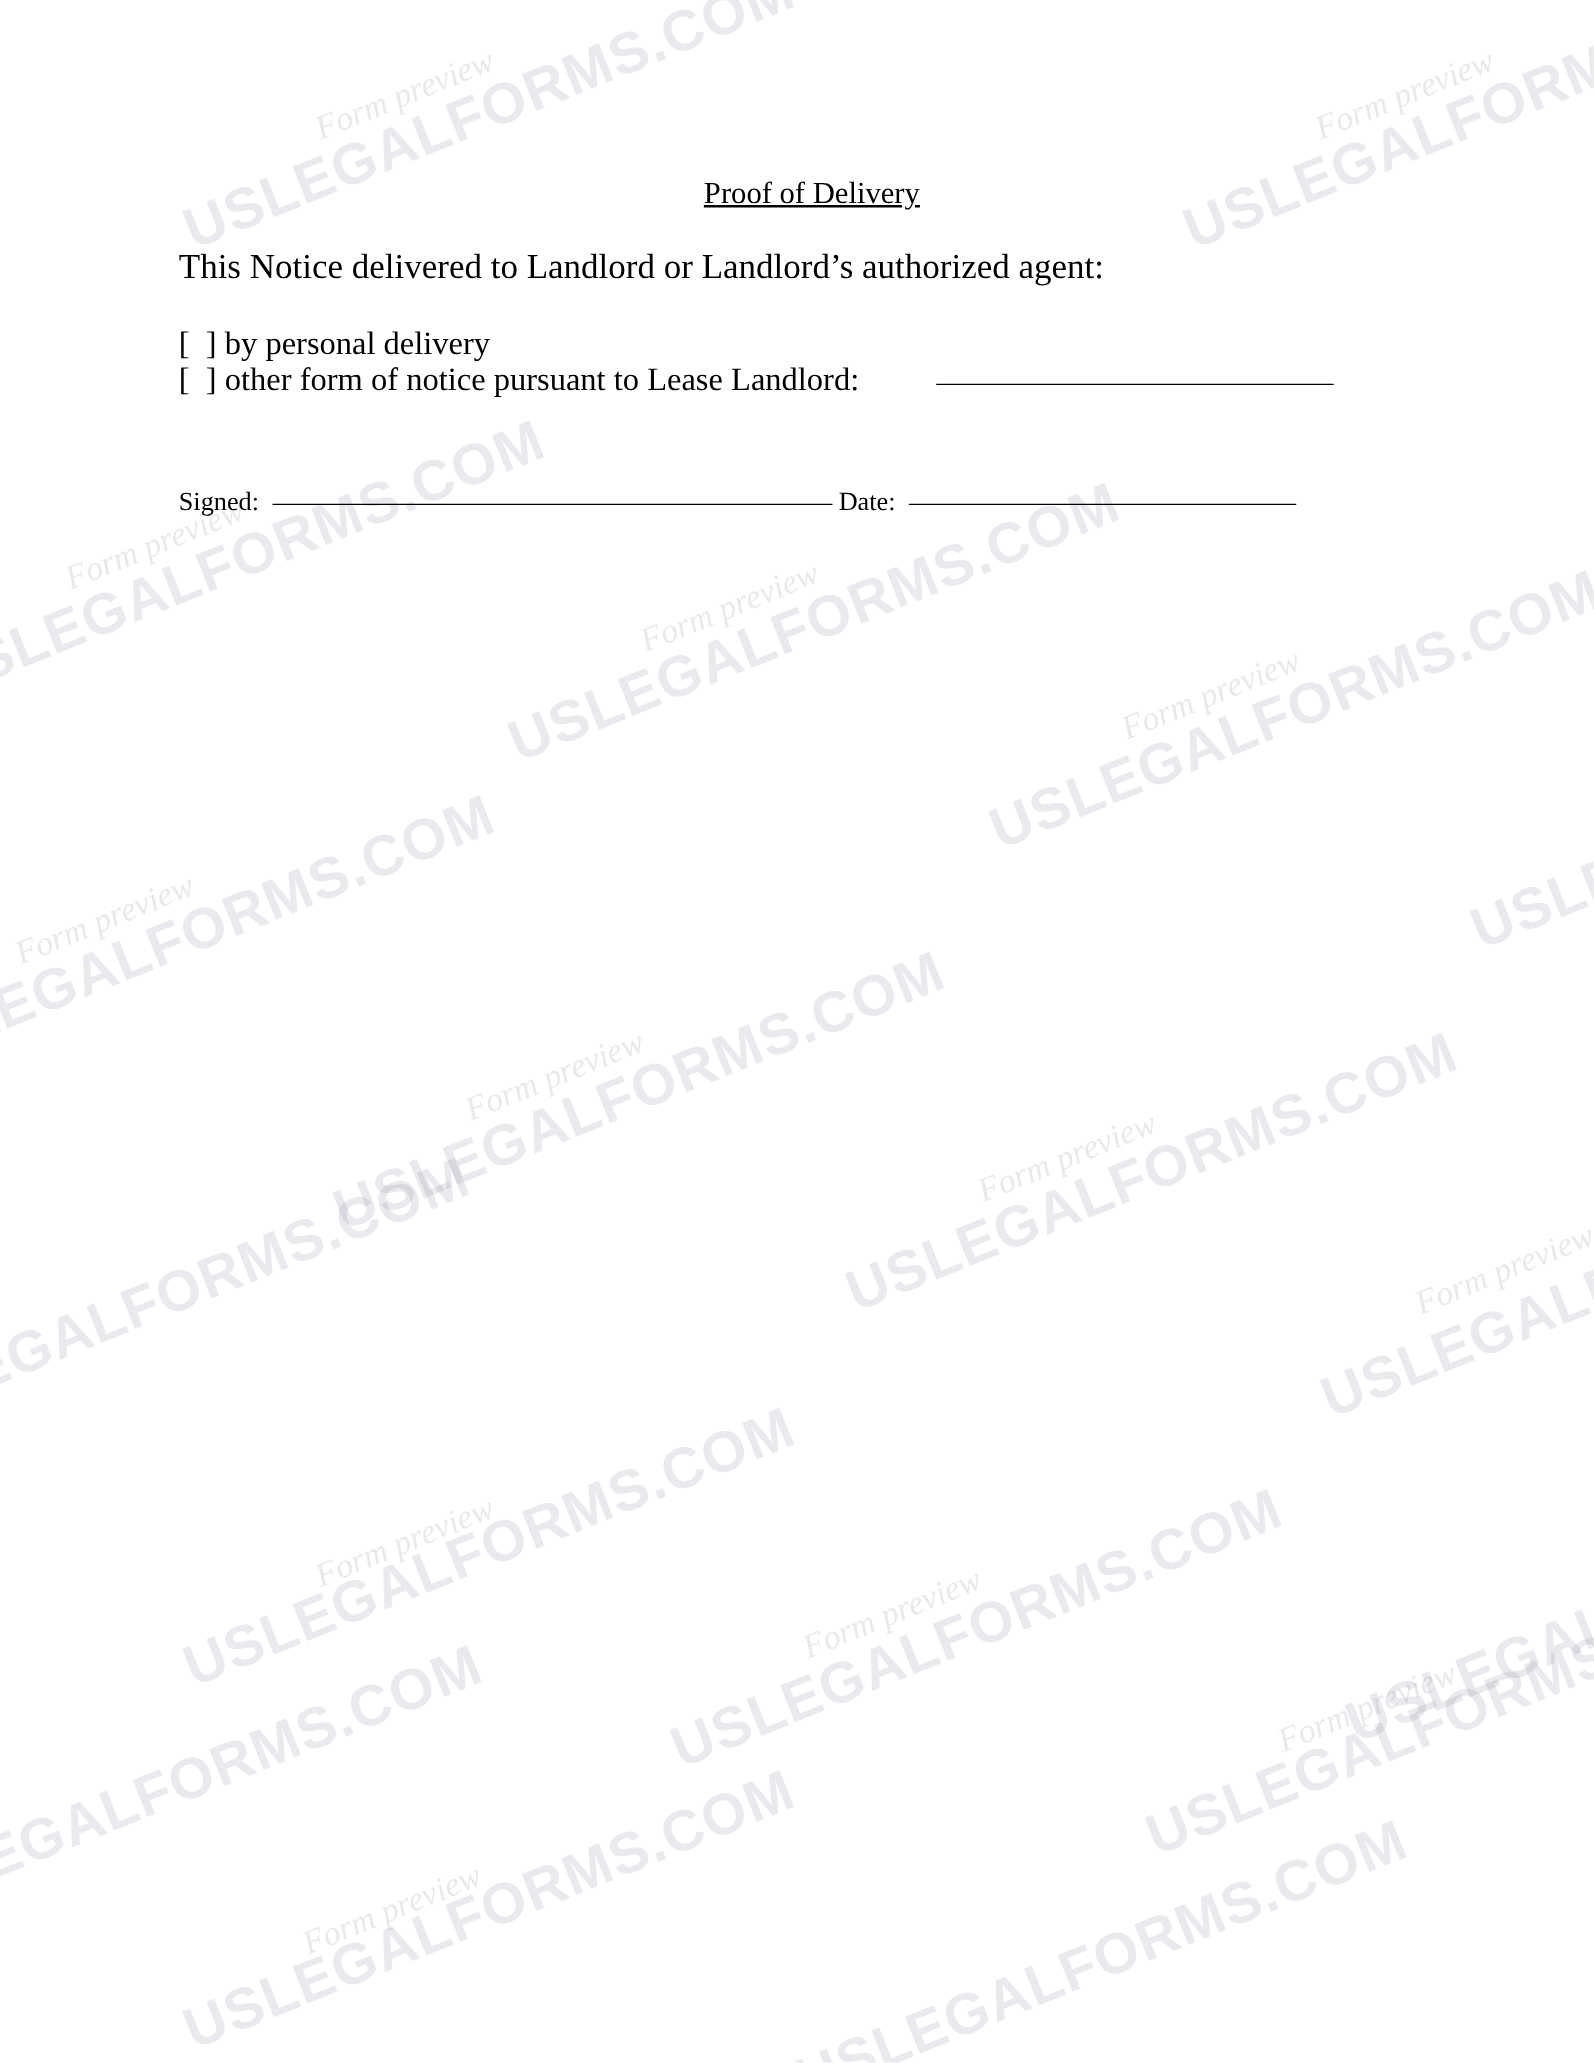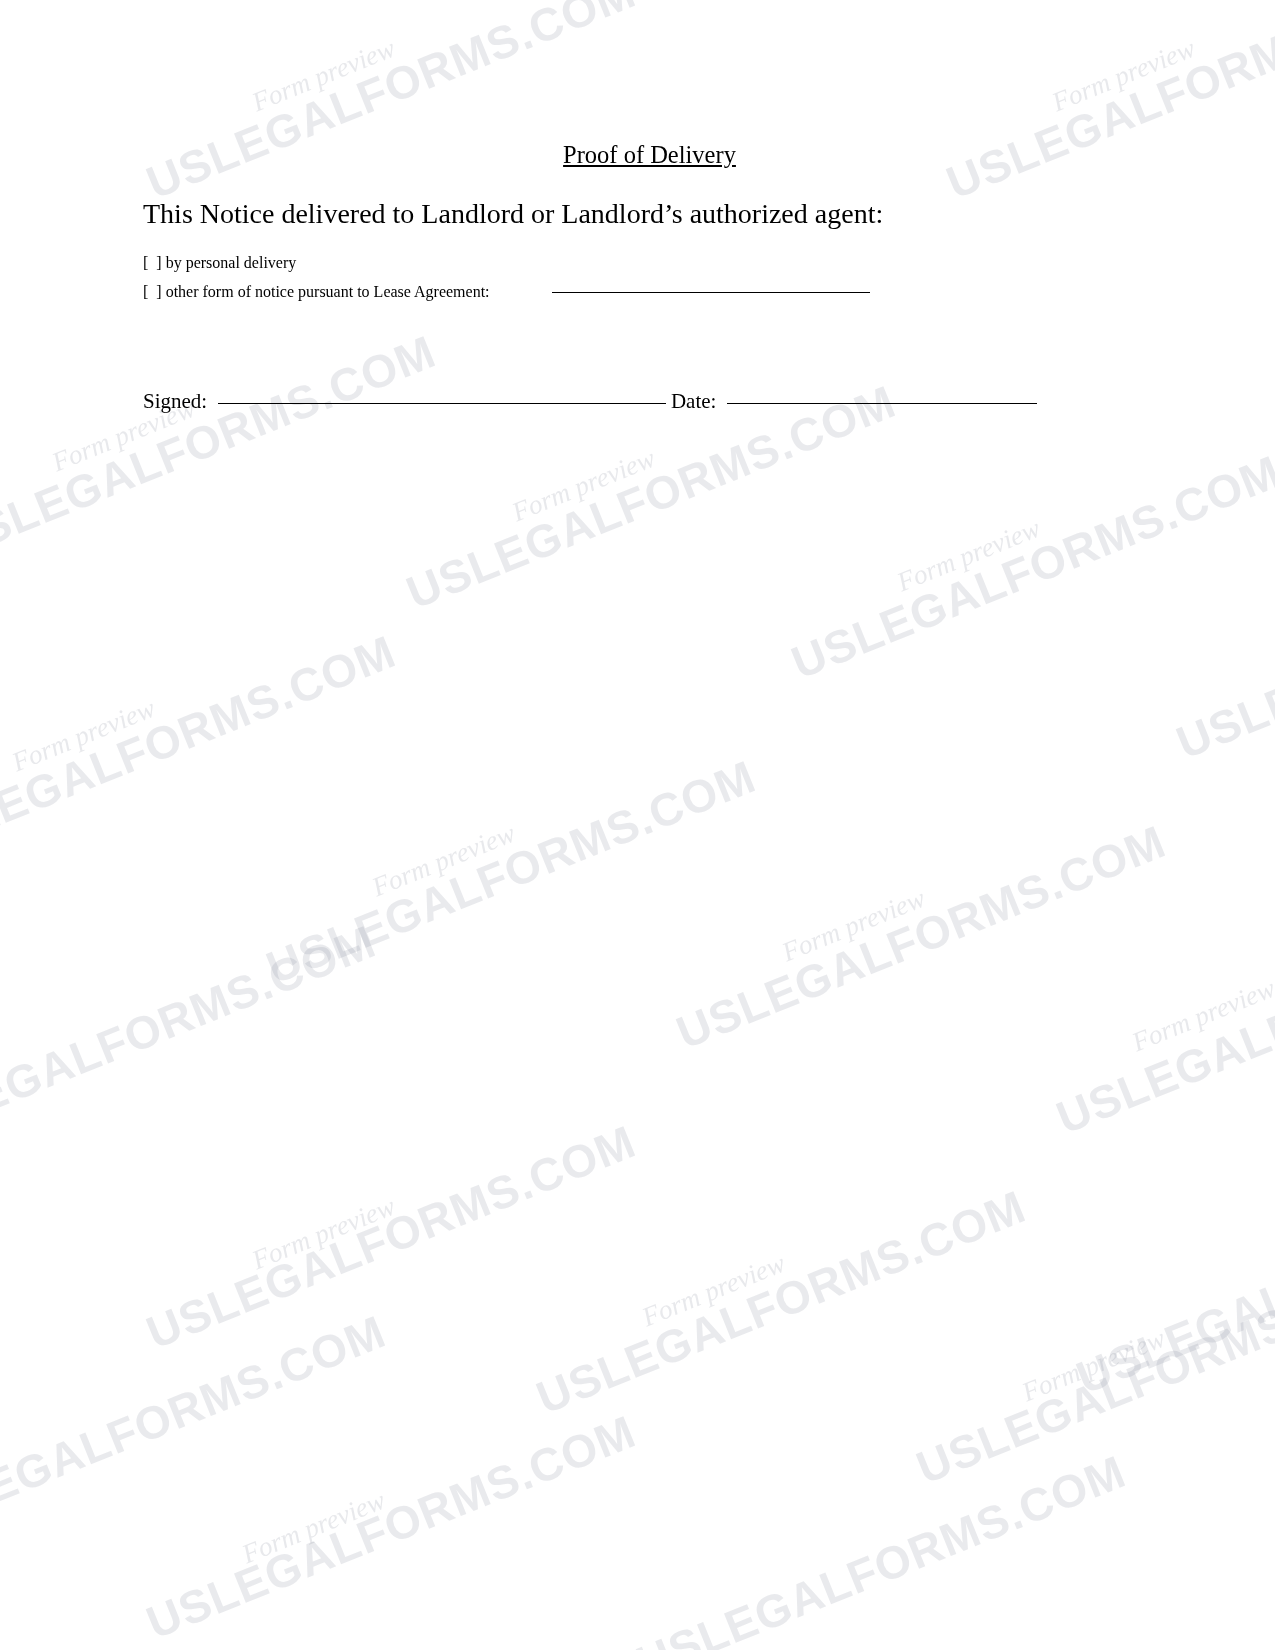--- a/index.html
+++ b/index.html
@@ -65,23 +65,23 @@
   }
   .intro-line {
     position: absolute;
     top: 197px;
     left: 143px;
     font-size: 28px;
     line-height: 1.2;
   }
   .options {
     position: absolute;
-    top: 248px;
+    top: 260px;
     left: 143px;
-    font-size: 16px;
+    font-size: 26px;
     line-height: 29px;
   }
   .opt-row {
     display: block;
     white-space: pre;
   }
   .opt-row .rule {
     display: inline-block;
     width: 318px;
     border-bottom: 1.6px solid #000;
@@ -158,18 +158,18 @@
 </div>
 
 <div id="page">
 
   <div class="doc-title"><span>Proof of Delivery</span></div>
 
   <div class="intro-line">This Notice delivered to Landlord or Landlord’s authorized agent:</div>
 
   <div class="options">
     <div class="opt-row"><span>[  ] by personal delivery</span></div>
-    <div class="opt-row"><span>[  ] other form of notice pursuant to Lease Agreement:</span><span class="rule"></span></div>
+    <div class="opt-row"><span>[  ] other form of notice pursuant to Lease Landlord:</span><span class="rule"></span></div>
   </div>
 
   <div class="sign-row"><span>Signed:</span>  <span class="rule-long"></span> <span>Date:</span>  <span class="rule-date"></span></div>
 
 </div>
 
 </body></html>

